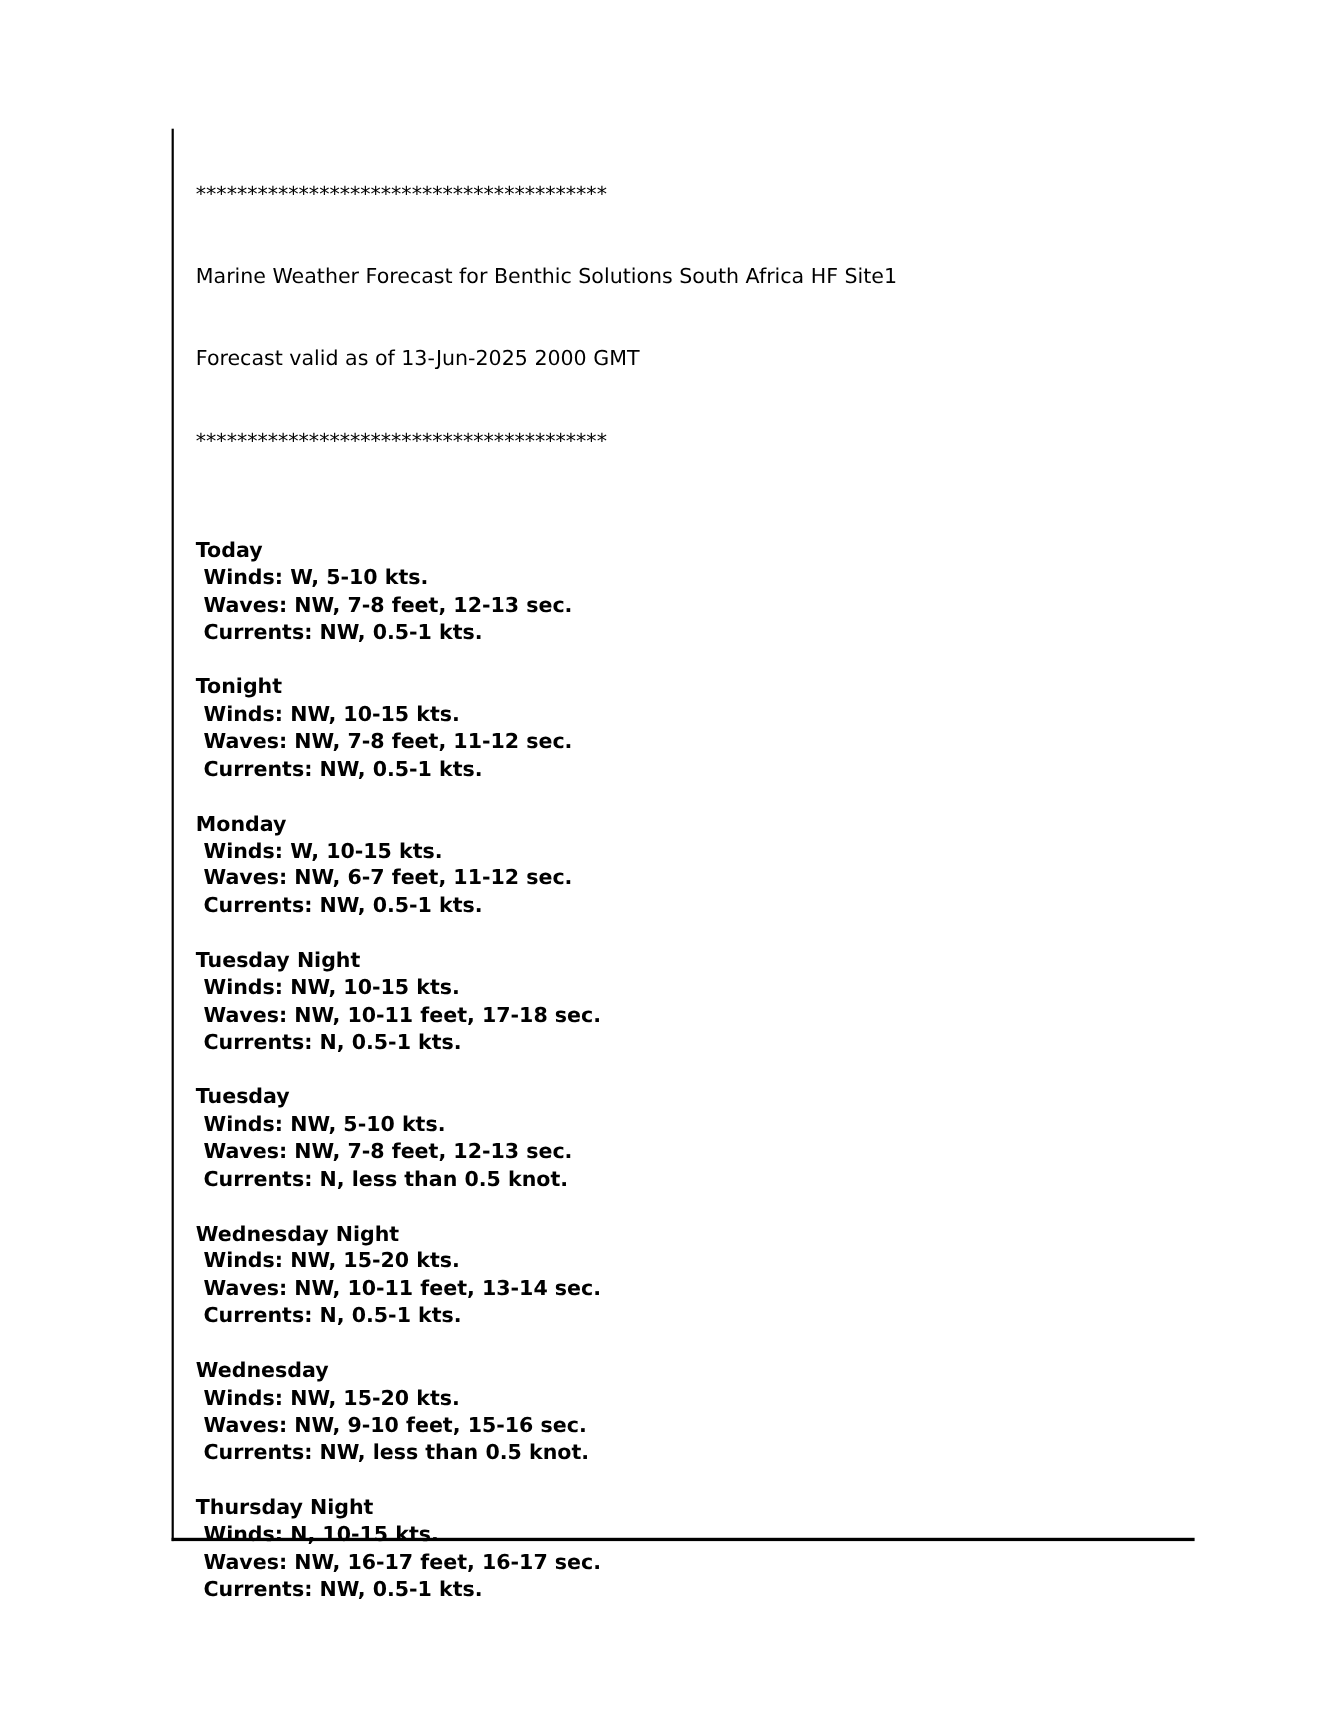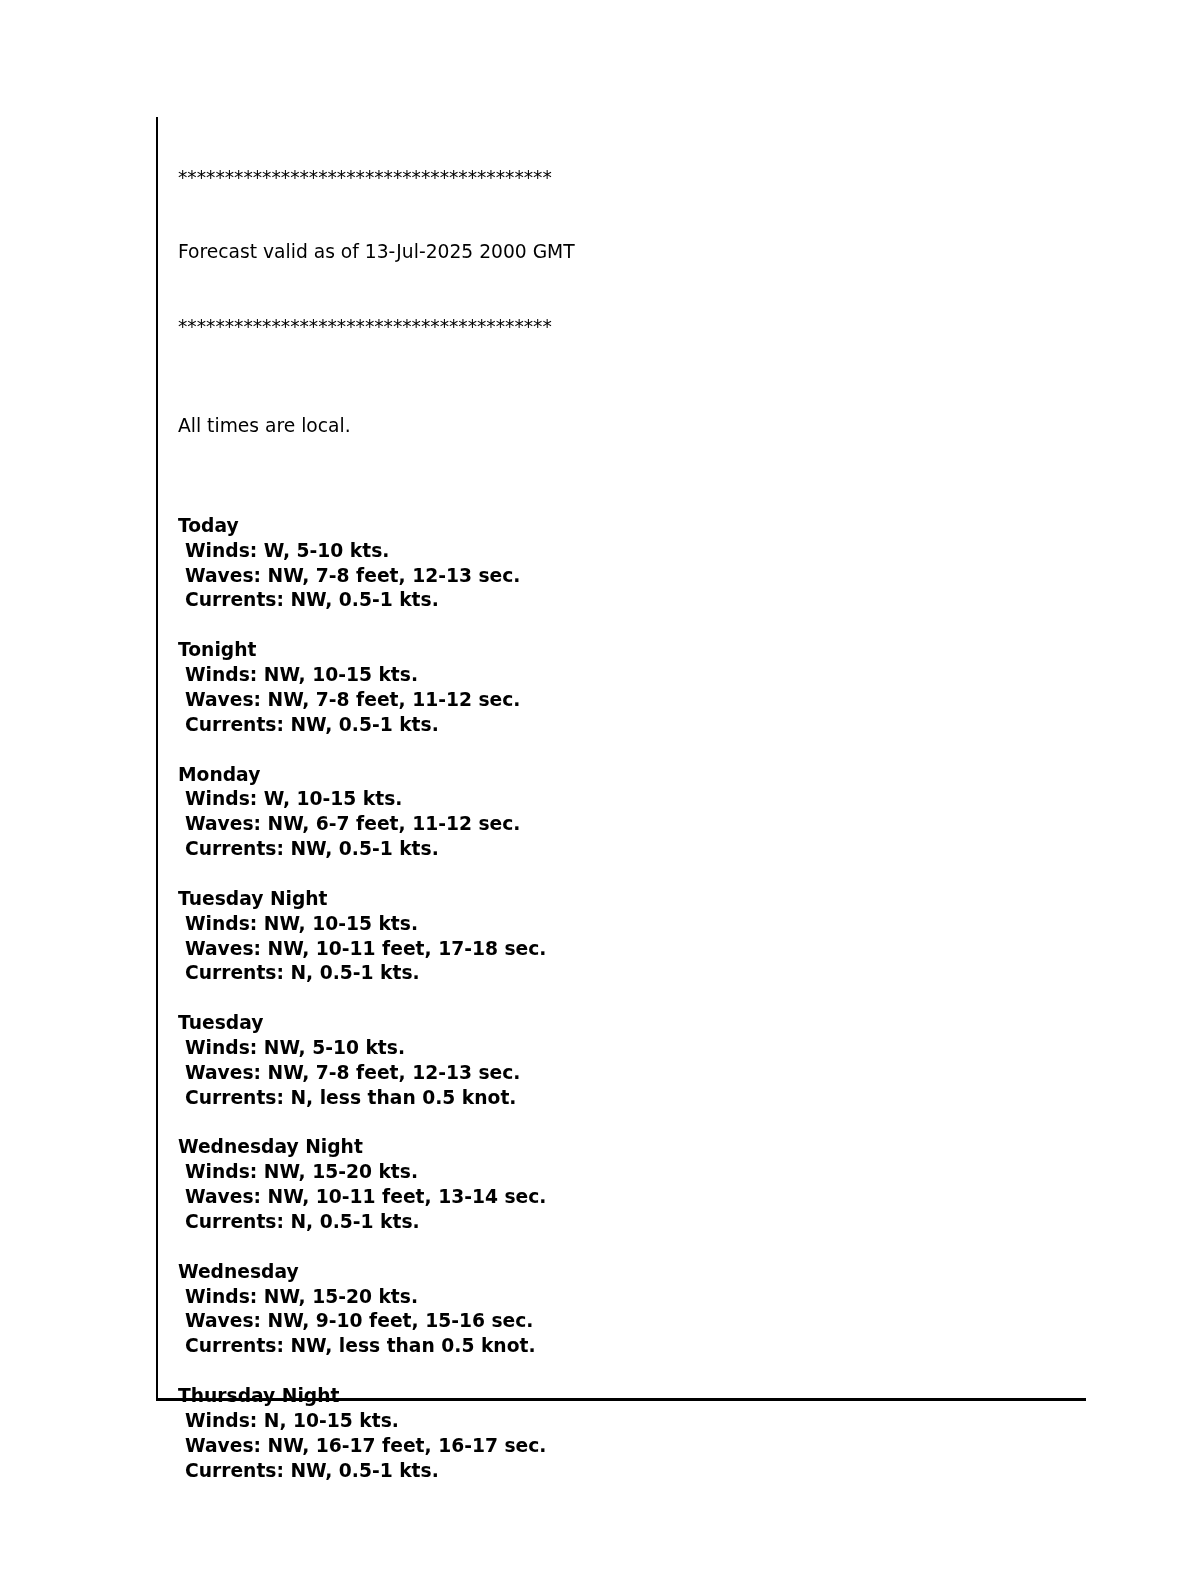--- a/index.html
+++ b/index.html
@@ -37,18 +37,18 @@
   .note-line { margin-top: 24.87px; }
   .section { margin-top: 24.87px; font-weight: bold; }
 </style>
 </head>
 <body>
 
 <div class="page">
   <div class="forecast-border"></div>
   <div class="doc">
     <div class="line">****************************************</div>
-    <div class="line">Forecast valid as of 13-Jul-2025 2000 GMT</div>
+    <div class="line">Marine Weather Forecast for Benthic Solutions South Africa HF Site1</div>
+    <div class="line">Forecast valid as of 13-Jun-2025 2000 GMT</div>
     <div class="line">****************************************</div>
-    <div class="line note-line">All times are local.</div>
     <div id="sections"><div class="section"><div class="line">Today</div><div class="line detail">Winds: W, 5-10 kts.</div><div class="line detail">Waves: NW, 7-8 feet, 12-13 sec.</div><div class="line detail">Currents: NW, 0.5-1 kts.</div></div><div class="section"><div class="line">Tonight</div><div class="line detail">Winds: NW, 10-15 kts.</div><div class="line detail">Waves: NW, 7-8 feet, 11-12 sec.</div><div class="line detail">Currents: NW, 0.5-1 kts.</div></div><div class="section"><div class="line">Monday</div><div class="line detail">Winds: W, 10-15 kts.</div><div class="line detail">Waves: NW, 6-7 feet, 11-12 sec.</div><div class="line detail">Currents: NW, 0.5-1 kts.</div></div><div class="section"><div class="line">Tuesday Night</div><div class="line detail">Winds: NW, 10-15 kts.</div><div class="line detail">Waves: NW, 10-11 feet, 17-18 sec.</div><div class="line detail">Currents: N, 0.5-1 kts.</div></div><div class="section"><div class="line">Tuesday</div><div class="line detail">Winds: NW, 5-10 kts.</div><div class="line detail">Waves: NW, 7-8 feet, 12-13 sec.</div><div class="line detail">Currents: N, less than 0.5 knot.</div></div><div class="section"><div class="line">Wednesday Night</div><div class="line detail">Winds: NW, 15-20 kts.</div><div class="line detail">Waves: NW, 10-11 feet, 13-14 sec.</div><div class="line detail">Currents: N, 0.5-1 kts.</div></div><div class="section"><div class="line">Wednesday</div><div class="line detail">Winds: NW, 15-20 kts.</div><div class="line detail">Waves: NW, 9-10 feet, 15-16 sec.</div><div class="line detail">Currents: NW, less than 0.5 knot.</div></div><div class="section"><div class="line">Thursday Night</div><div class="line detail">Winds: N, 10-15 kts.</div><div class="line detail">Waves: NW, 16-17 feet, 16-17 sec.</div><div class="line detail">Currents: NW, 0.5-1 kts.</div></div></div>
   </div>
 </div>
 
 </body></html>

